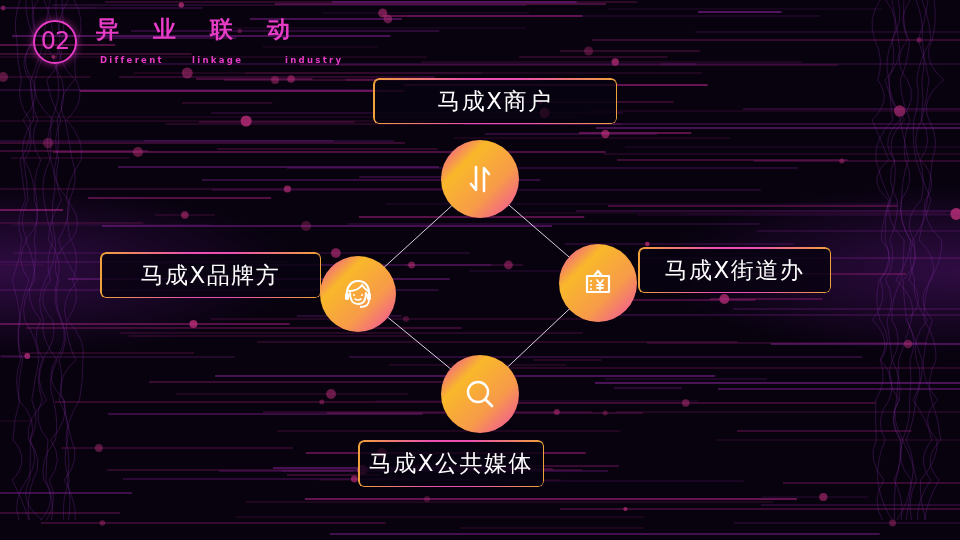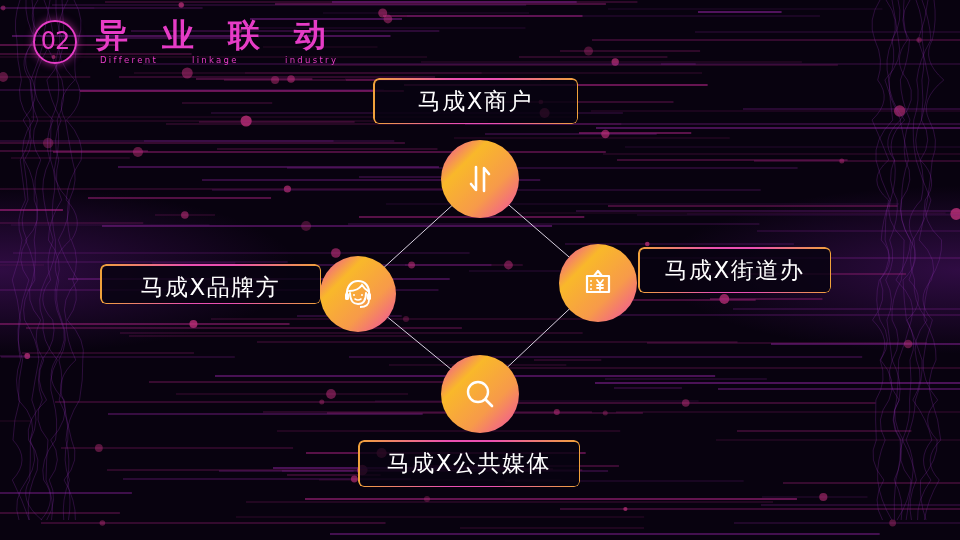--- a/index.html
+++ b/index.html
@@ -4,22 +4,22 @@
 <style>
   html,body{margin:0;padding:0;}
   body{width:960px;height:540px;overflow:hidden;background:#07020f;font-family:"DejaVu Sans","Liberation Sans",sans-serif;}
   .slide{position:relative;width:960px;height:540px;overflow:hidden;
     background:
       radial-gradient(ellipse at 0% 50%, rgba(80,20,110,0.55) 0%, rgba(0,0,0,0) 22%),
       radial-gradient(ellipse at 100% 50%, rgba(80,20,110,0.55) 0%, rgba(0,0,0,0) 22%),
       #08020f;}
   #bg-svg{position:absolute;left:0;top:0;}
   .header-num{position:absolute;left:33px;top:20px;width:44px;height:44px;border:2.5px solid #e63cc6;border-radius:50%;box-sizing:border-box;color:#e63cc6;font-size:24px;line-height:39px;text-align:center;letter-spacing:-1px;box-shadow:0 0 8px rgba(230,60,198,0.6);}
-  .header-title{position:absolute;left:96px;top:14px;color:#e63cc6;font-size:32px;font-weight:bold;letter-spacing:34px;white-space:nowrap;}
-  .header-sub{position:absolute;top:55px;color:#e63cc6;font-size:8.5px;letter-spacing:2.3px;}
+  .header-title{position:absolute;left:96px;top:14px;color:#e63cc6;font-size:23px;font-weight:bold;letter-spacing:34px;white-space:nowrap;}
+  .header-sub{position:absolute;top:55px;color:#e63cc6;font-size:8.5px;letter-spacing:2.3px;font-weight:bold;}
   .box{position:absolute;box-sizing:border-box;border-radius:6px;background:rgba(8,2,16,0.8);color:#ffffff;font-size:23px;text-align:center;white-space:nowrap;letter-spacing:1.5px;}
   .box::before{content:"";position:absolute;inset:0;border-radius:6px;padding:1.5px;background:linear-gradient(90deg,#f0a23a 0%,#ea4fb1 40%,#ea4fb1 60%,#f0a23a 100%);
     -webkit-mask:linear-gradient(#000 0 0) content-box,linear-gradient(#000 0 0);-webkit-mask-composite:xor;mask-composite:exclude;}
   .circle{position:absolute;width:78px;height:78px;border-radius:50%;
     background:linear-gradient(135deg,#ee3fb0 0%,#f9b82a 30%,#f79a4a 65%,#f04aa6 100%);display:flex;align-items:center;justify-content:center;}
   .circle svg{width:40px;height:40px;}
 </style>
 </head>
 <body>
 
@@ -267,30 +267,30 @@
     <line x1="357" y1="292" x2="480" y2="393" stroke="#d8d0e0" stroke-width="1"></line>
     <line x1="598" y1="282" x2="480" y2="393" stroke="#d8d0e0" stroke-width="1"></line>
   </svg>
 
   <div class="header-num">02</div>
   <div class="header-title">异业联动</div>
   <div class="header-sub" style="left:100px">Different</div>
   <div class="header-sub" style="left:192px">linkage</div>
   <div class="header-sub" style="left:285px">industry</div>
 
-  <div class="box" style="left:373px;top:78px;width:205px;height:46px;line-height:46px">
+  <div class="box" style="left:373px;top:78px;width:244px;height:46px;line-height:46px">
     <span style="position:relative">马成X商户</span>
   </div>
   <div class="box" style="left:638px;top:247px;width:193px;height:46px;line-height:46px">
     <span style="position:relative">马成X街道办</span>
   </div>
-  <div class="box" style="left:358px;top:440px;width:222px;height:47px;line-height:47px">
+  <div class="box" style="left:358px;top:440px;width:186px;height:47px;line-height:47px">
     <span style="position:relative">马成X公共媒体</span>
   </div>
-  <div class="box" style="left:100px;top:264px;width:221px;height:40px;line-height:46px">
+  <div class="box" style="left:100px;top:252px;width:221px;height:46px;line-height:46px">
     <span style="position:relative">马成X品牌方</span>
   </div>
 
   <div class="circle" style="left:441px;top:140px">
     <svg viewBox="0 0 40 40">
       <path d="M16 8 V31 L11 25" fill="none" stroke="#fff" stroke-width="2.6" stroke-linecap="round" stroke-linejoin="round"></path>
       <path d="M24 32 V9 L29 15" fill="none" stroke="#fff" stroke-width="2.6" stroke-linecap="round" stroke-linejoin="round"></path>
     </svg>
   </div>
   <div class="circle" style="left:559px;top:244px">

